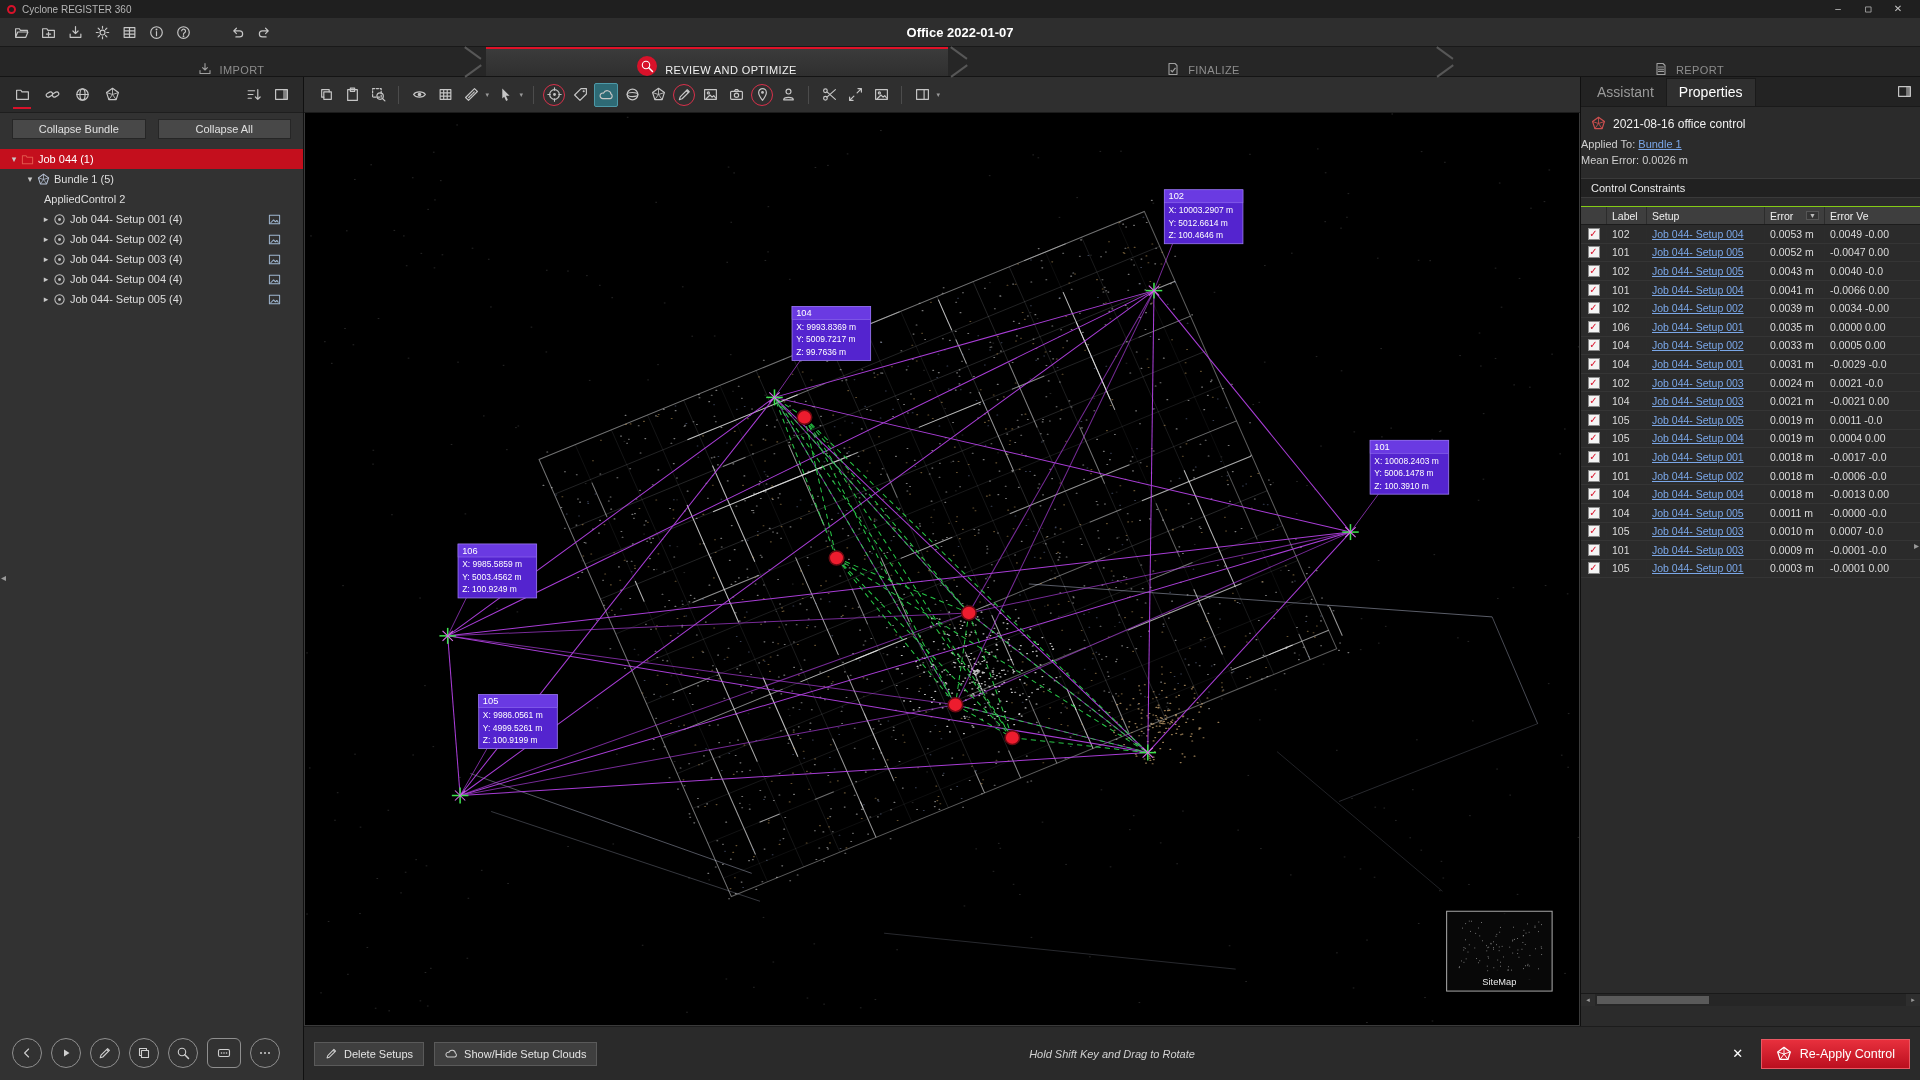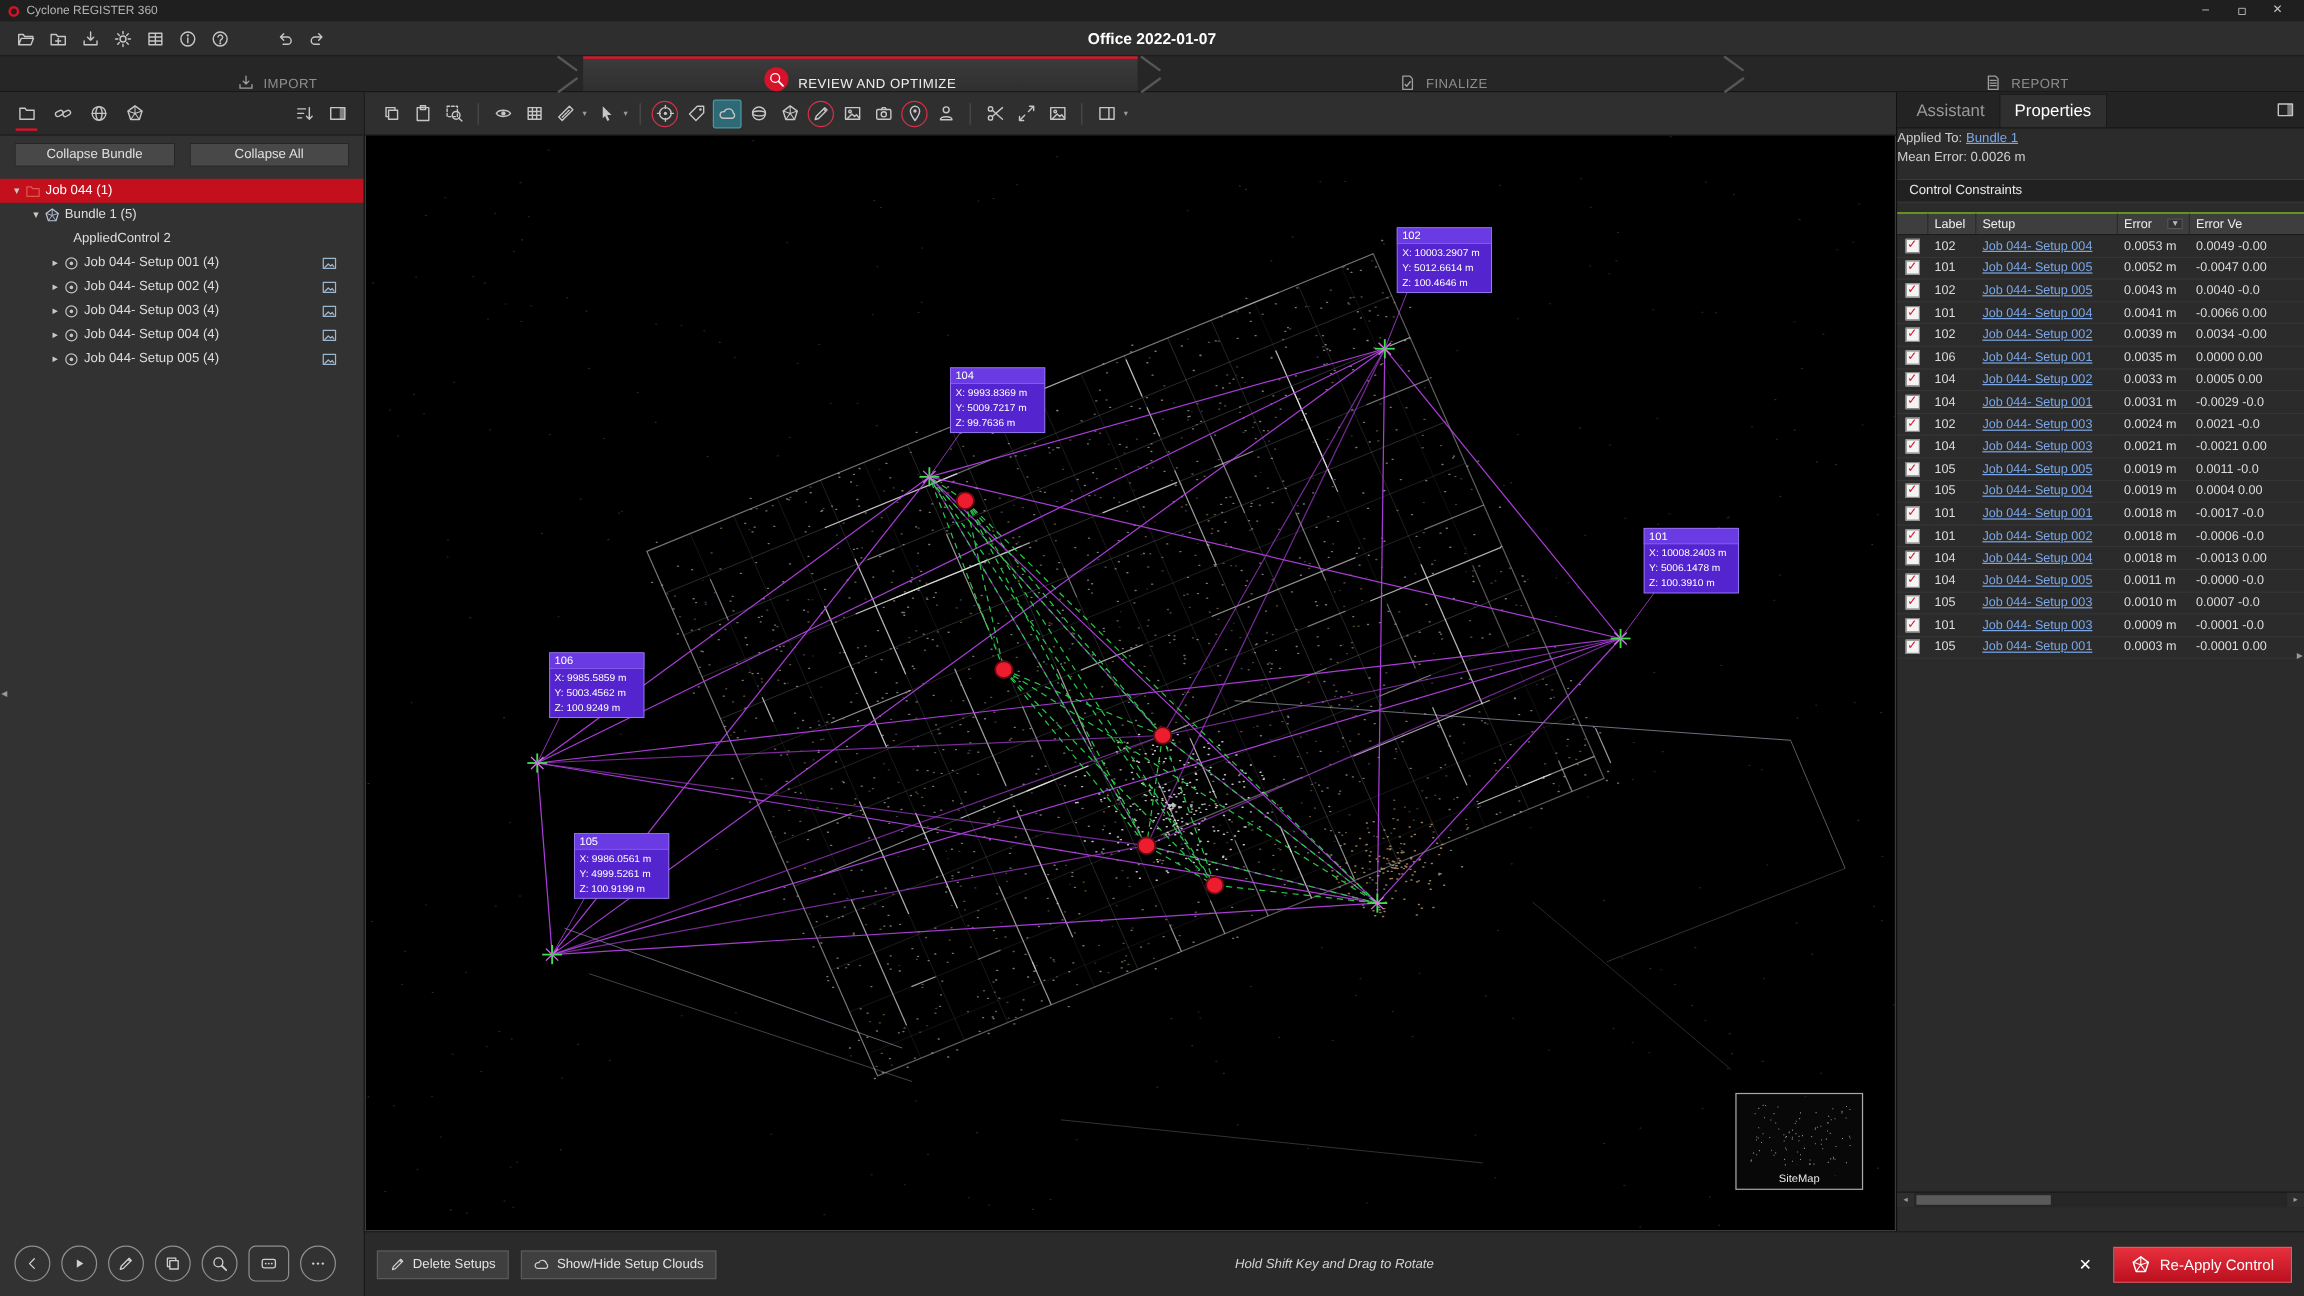--- a/index.html
+++ b/index.html
@@ -309,21 +309,21 @@
           <div class="tree-row" style="padding-left: 24px;">
             <span class="caret">▾</span>
             <span class="t-icon bundle">
               <svg viewBox="0 0 14 14">
                 <path d="M7 1.2 L12.5 5.2 L10.4 11.8 L3.6 11.8 L1.5 5.2 Z" stroke="currentColor" fill="none" stroke-width="1.1" stroke-linecap="round" stroke-linejoin="round"></path>
                 <path d="M7 1.2 L7 7 M12.5 5.2 L7 7 M10.4 11.8 L7 7 M3.6 11.8 L7 7 M1.5 5.2 L7 7" stroke="currentColor" fill="none" stroke-width=".8"></path>
               </svg>
             </span>
             <span class="t-label">Bundle 1 (5)</span>
           </div>
-          <div class="tree-row" style="padding-left: 49px;">
+          <div class="tree-row" style="padding-left: 32px;">
             <span class="caret"></span>
             <span class="t-label">AppliedControl 2</span>
           </div>
           <div class="tree-row" style="padding-left: 40px;">
             <span class="caret">▸</span>
             <span class="t-icon setup">
               <svg viewBox="0 0 14 14">
                 <circle cx="7" cy="7" r="5" stroke="currentColor" fill="none" stroke-width="1.1" stroke-linecap="round" stroke-linejoin="round"></circle>
                 <circle cx="7" cy="7" r="1.6" fill="currentColor" stroke="none"></circle>
               </svg>
@@ -854,20 +854,29 @@
           <div class="rp-tabs">
             <button class="rp-tab">Assistant</button>
             <button class="rp-tab active">Properties</button>
             <span class="rp-paneicon tb-btn">
                 <svg viewBox="0 0 14 14">
                   <rect x="1.5" y="2.5" width="11" height="9" stroke="currentColor" fill="none" stroke-width="1.1" stroke-linecap="round" stroke-linejoin="round"></rect>
                   <rect x="8.5" y="2.5" width="4" height="9" fill="currentColor" stroke="none" opacity=".55"></rect>
                 </svg>
               </span>
           </div>
+          <div class="rp-header">
+            <span class="bicon">
+                <svg viewBox="0 0 14 14">
+                  <path d="M7 1.2 L12.5 5.2 L10.4 11.8 L3.6 11.8 L1.5 5.2 Z" stroke="currentColor" fill="none" stroke-width="1.1" stroke-linecap="round" stroke-linejoin="round"></path>
+                  <path d="M7 1.2 L7 7 M12.5 5.2 L7 7 M10.4 11.8 L7 7 M3.6 11.8 L7 7 M1.5 5.2 L7 7" stroke="currentColor" fill="none" stroke-width=".8"></path>
+                </svg>
+              </span>
+            <span>2021-08-16 office control</span>
+          </div>
           <div class="rp-line">
             <span>Applied To:</span>
             <span class="link">Bundle 1</span>
           </div>
           <div class="rp-line">
             <span>Mean Error:</span>
             <span>0.0026 m</span>
           </div>
           <div class="rp-section">Control Constraints</div>
           <div class="ct-table">

